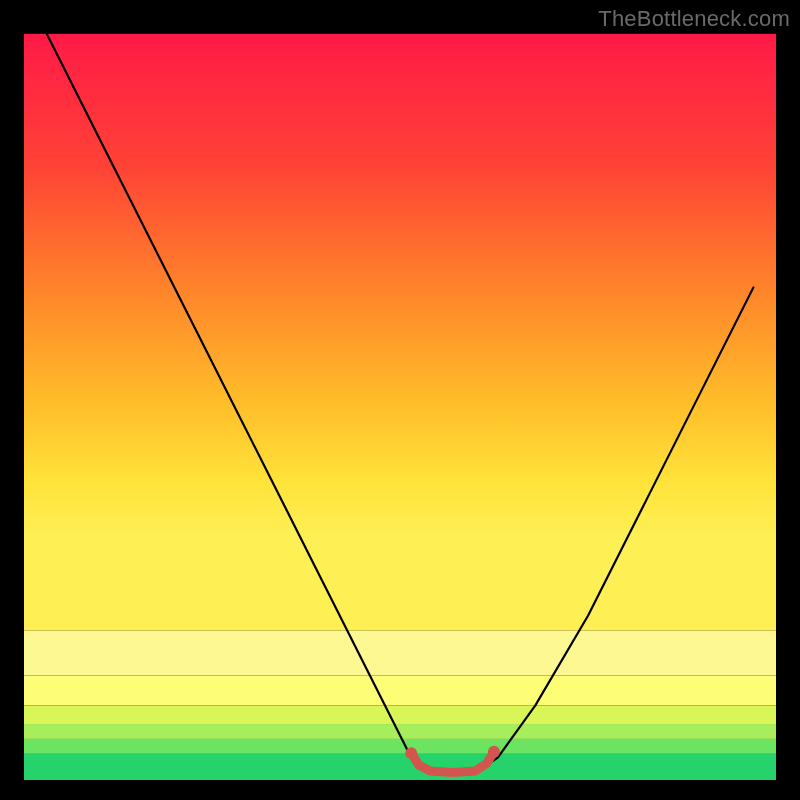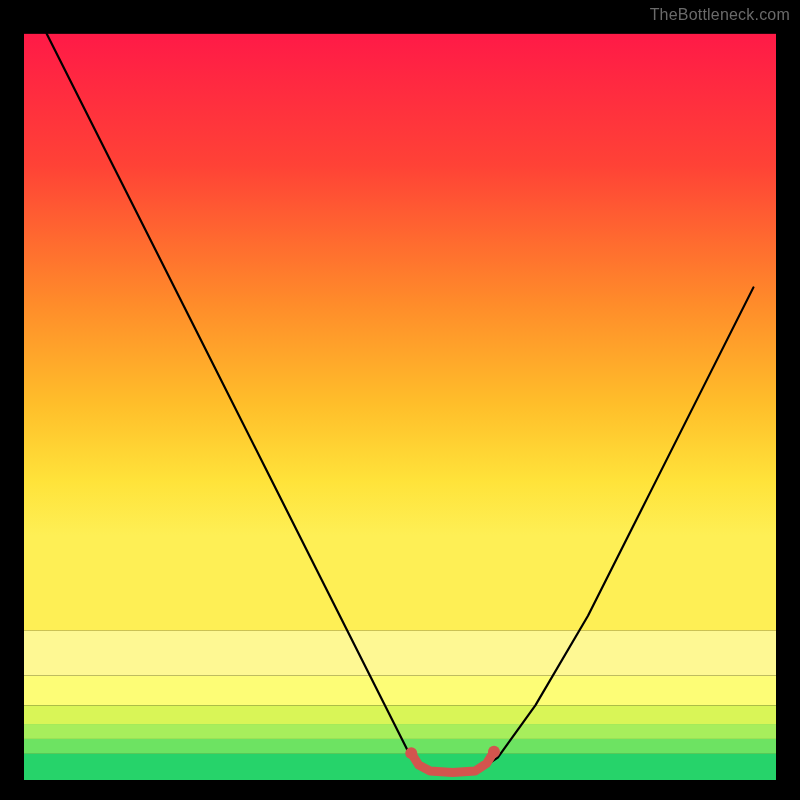--- a/index.html
+++ b/index.html
@@ -15,21 +15,21 @@
     position: relative;
     width: 800px;
     height: 800px;
     background: #000;
   }
   .watermark {
     position: absolute;
     top: 6px;
     right: 10px;
     color: #6a6a6a;
-    font-size: 16px;
+    font-size: 22px;
     font-weight: 500;
     z-index: 50;
     letter-spacing: 0.2px;
   }
   svg.chart {
     position: absolute;
     left: 0;
     top: 0;
     width: 800px;
     height: 800px;

